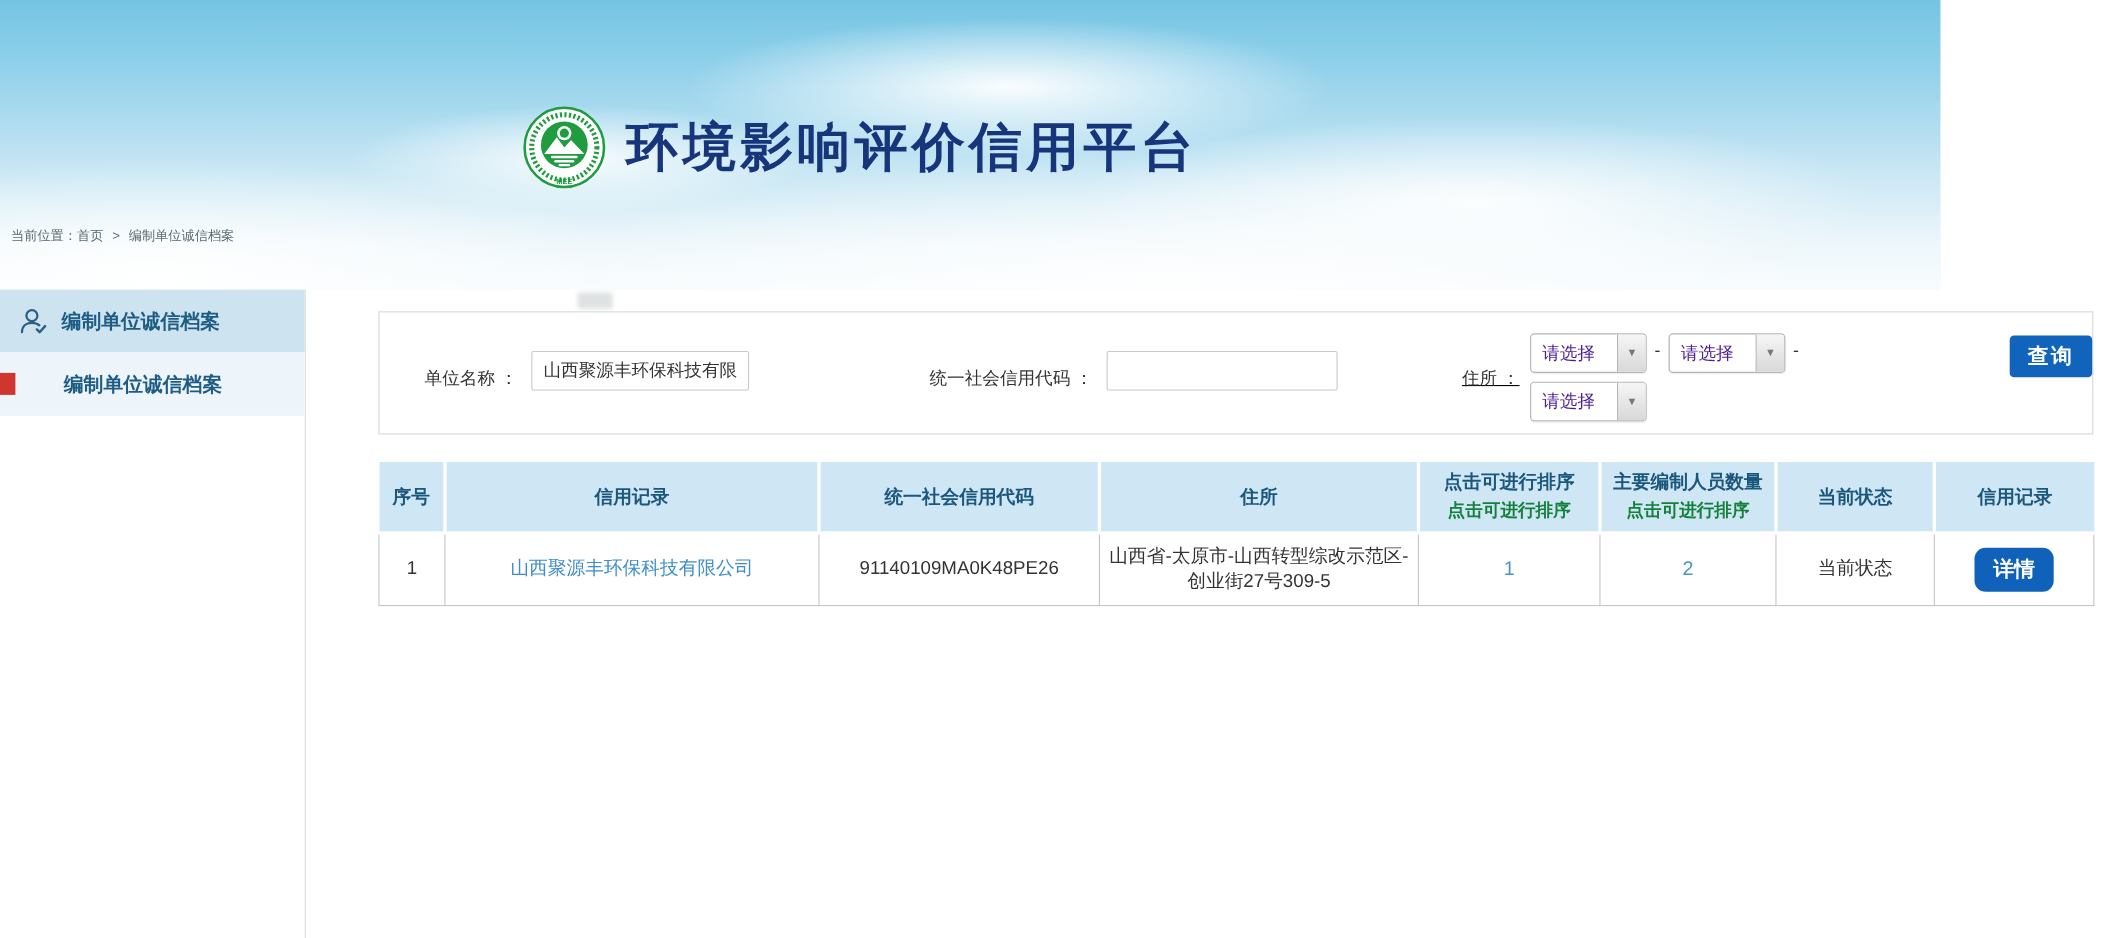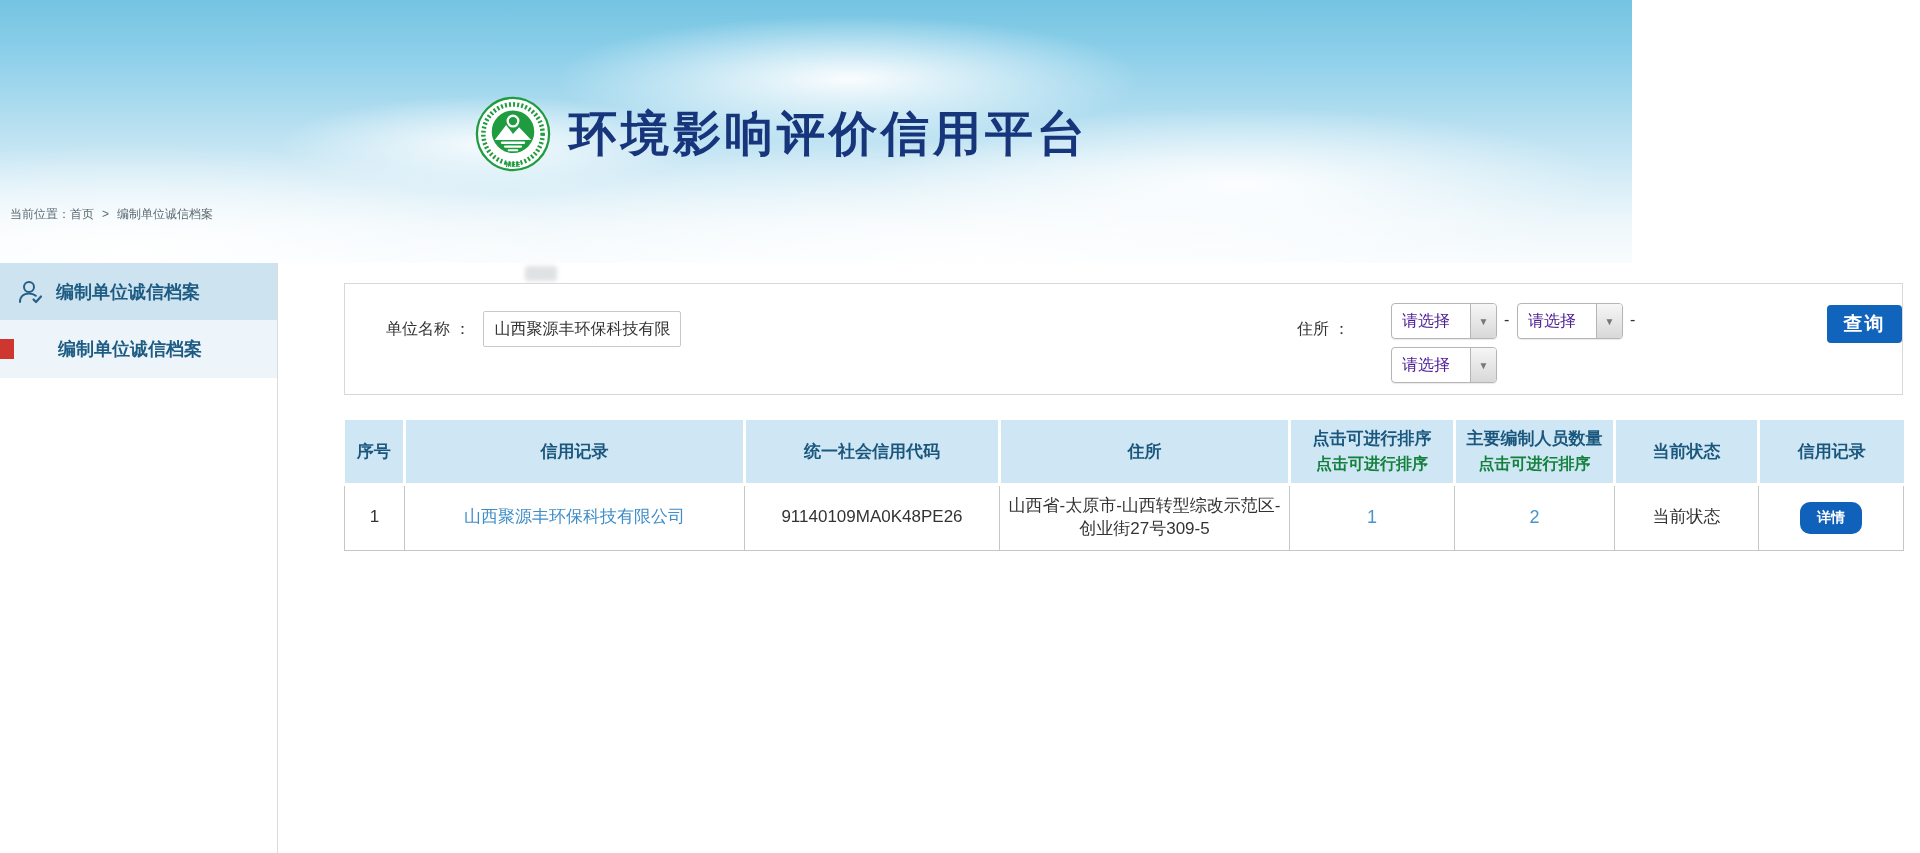--- a/index.html
+++ b/index.html
@@ -1,20 +1,20 @@
 <!DOCTYPE html>
 <html><head>
 <meta charset="utf-8">
 <style>
   * { margin:0; padding:0; box-sizing:border-box; }
   html,body { width:1920px; height:853px; background:#fff; overflow:hidden;
     font-family:"Liberation Sans","DejaVu Sans",sans-serif; }
 
   
-  .banner { position:relative; width:1632px; height:263px;
+  .banner { position:relative; width:1764px; height:263px;
     background-color:#e8f4fa;
     background-image:
       radial-gradient(ellipse 420px 90px at 52% 30%, rgba(255,255,255,.95), rgba(255,255,255,0) 70%),
       radial-gradient(ellipse 300px 70px at 30% 55%, rgba(255,255,255,.85), rgba(255,255,255,0) 70%),
       radial-gradient(ellipse 520px 110px at 76% 70%, rgba(255,255,255,.9), rgba(255,255,255,0) 70%),
       radial-gradient(ellipse 650px 150px at 8% 95%, rgba(255,255,255,.95), rgba(255,255,255,0) 70%),
       radial-gradient(ellipse 800px 160px at 60% 100%, rgba(255,255,255,.9), rgba(255,255,255,0) 75%),
       linear-gradient(180deg, #74c4e2 0%, #8fd0ea 22%, #c2e4f3 55%, #eef7fb 85%, #f8fcfe 100%);
   }
   .brand { position:absolute; left:475px; top:96px; display:flex; align-items:center; }
@@ -35,28 +35,28 @@
     padding-left:58px; color:#1e5c84; font-weight:bold; font-size:18px; cursor:pointer; }
   .side-item .marker { position:absolute; left:0; top:19px; width:14px; height:20px; background:#cf3630; }
 
   
   .main { position:relative; flex:1; padding:20px 16px 0 66px; }
   .artifact { position:absolute; left:247px; top:3px; width:32px; height:15px;
     background:rgba(140,150,155,.28); filter:blur(2px); border-radius:3px; }
 
   .search-panel { position:relative; width:1559px; height:112px; background:#fff;
     border:1px solid #d8d8d8; }
-  .fg { position:absolute; top:19px; height:52px; display:flex; align-items:center; }
+  .fg { position:absolute; top:19px; height:52px; display:flex; align-items:flex-end; }
   .fg label { font-size:16px; color:#333; margin-right:13px; white-space:nowrap; }
   .ti { height:36px; border:1px solid #c9c9c9; border-radius:2px; font-size:16px;
     color:#333; padding:0 10px; outline:none;
     font-family:"Liberation Sans","DejaVu Sans",sans-serif; }
   .fg1 { left:41px; }  .fg1 .ti { width:198px; }
   .fg2 { left:500px; } .fg2 .ti { width:210px; }
-  .fg3 { left:952px; }
+  .fg3 { left:984px;text-decoration:underline; }
   .select { position:absolute; width:106px; height:36px; border:1px solid #b5b5b5;
     border-radius:4px; background:#fff; display:flex; align-items:stretch; overflow:hidden;
     cursor:pointer; box-shadow:0 1px 1px rgba(0,0,0,.08); }
   .sel-text { flex:1; display:flex; align-items:center; padding-left:10px; font-size:16px; color:#4c1d95; }
   .sel-arrow { width:26px; background:linear-gradient(180deg,#f6f6f6,#d8d8d8);
     border-left:1px solid #b5b5b5; display:flex; align-items:center; justify-content:center;
     font-size:10px; color:#777; }
   .sel1 { left:1046px; top:19px; }
   .sel2 { left:1172px; top:19px; }
   .sel3 { left:1046px; top:63px; }
@@ -72,21 +72,21 @@
   .result-table th { background:#cfe7f4; color:#1b577d; font-size:17px; font-weight:bold;
     height:64px; text-align:center; vertical-align:middle;
     border-right:3px solid #fff; border-bottom:3px solid #fff; padding:4px; }
   .result-table th:last-child { border-right:none; }
   .result-table th .sub { display:block; color:#15803d; font-size:16px; font-weight:bold; margin-top:4px; }
   .result-table td { height:66px; text-align:center; vertical-align:middle; font-size:17px;
     color:#333; border:1px solid #c6c6c6; border-top:none; background:#fff; padding:2px 6px;
     line-height:1.35; }
   .link-blue { color:#3f8ec8; text-decoration:none; cursor:pointer; }
   .num-link { color:#4a94ca; font-size:18px; text-decoration:none; cursor:pointer; }
-  .detail-btn { display:inline-block; background:#1061ba; color:#fff; font-size:14px;
+  .detail-btn { display:inline-block; background:#1061ba; color:#fff; font-size:19px;
     font-weight:bold; border:none; border-radius:10px; padding:7px 17px; cursor:pointer;
     font-family:"Liberation Sans","DejaVu Sans",sans-serif; }
 </style>
 </head>
 <body>
 
 <div class="page">
 
   <div class="banner">
     <div class="brand">
@@ -126,20 +126,24 @@
       </div>
     </aside>
 
     <main class="main">
       <div class="artifact"></div>
 
       <section class="search-panel">
         <div class="fg fg1">
           <label>单位名称 ：</label>
           <input class="ti" type="text" value="山西聚源丰环保科技有限公司" style="">
+        </div>
+        <div class="fg fg2">
+          <label>统一社会信用代码 ：</label>
+          <input class="ti" type="text" value="" style="">
         </div>
         <div class="fg fg3">
           <label>住所 ：</label>
         </div>
 
         <div class="select sel1">
           <span class="sel-text">请选择</span>
           <span class="sel-arrow">▼</span>
         </div>
         <span class="dash dash1">-</span>

